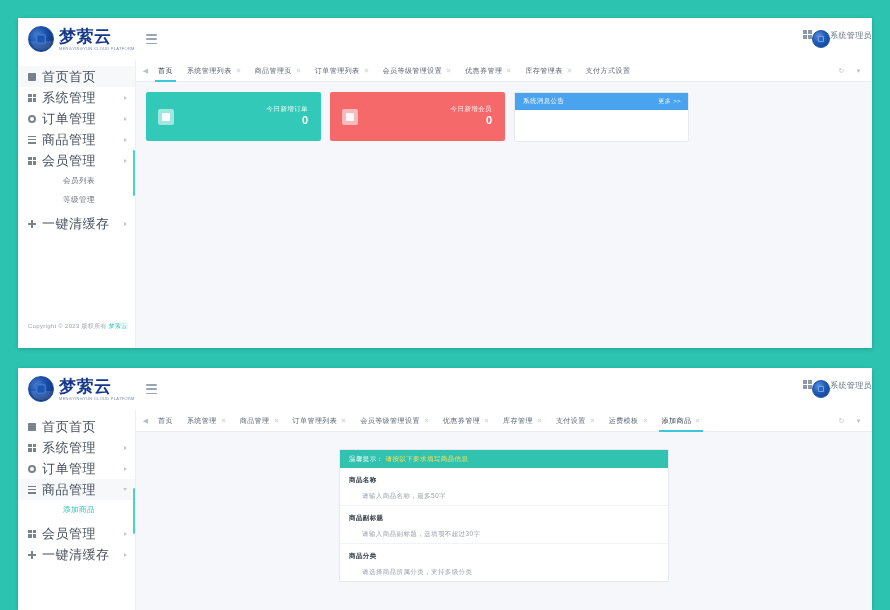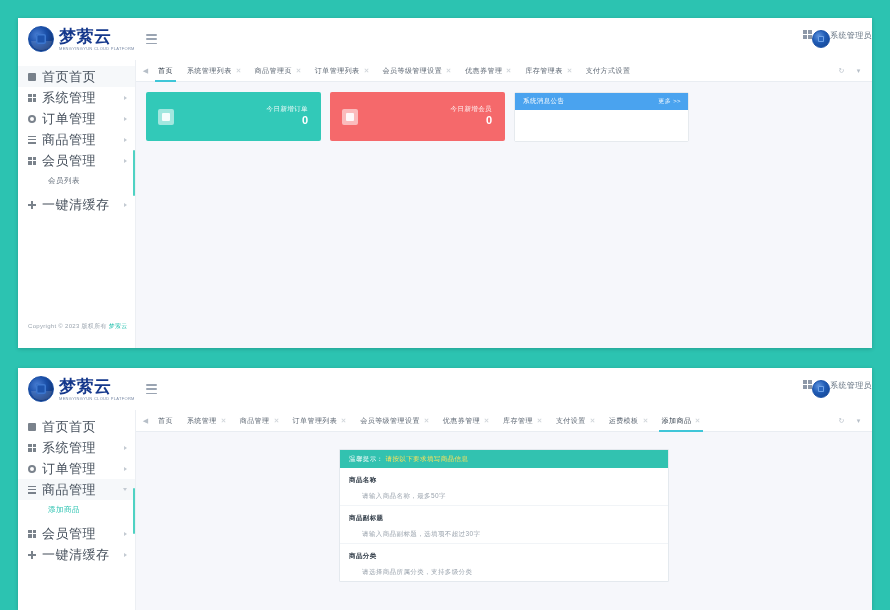--- a/index.html
+++ b/index.html
@@ -79,21 +79,21 @@
   .m-ico.plus { background: none; position: relative; }
   .m-ico.plus::before, .m-ico.plus::after {
     content: ""; position: absolute; background: #59636f; }
   .m-ico.plus::before { left: 3px; top: 0; width: 2px; height: 8px; }
   .m-ico.plus::after  { left: 0; top: 3px; width: 8px; height: 2px; }
   .m-lbl { font-size: 13px; color: #46505c; filter: blur(.6px); letter-spacing: .5px; flex: 1; }
   .caret { width: 0; height: 0; border-left: 3px solid #c3cad2;
            border-top: 2.5px solid transparent; border-bottom: 2.5px solid transparent; flex: none; }
   .caret.open { border-left: 2.5px solid transparent; border-right: 2.5px solid transparent;
                 border-top: 3px solid #c3cad2; border-bottom: 0; }
-  .sub-item { height: 19px; display: flex; align-items: center; padding-left: 30px; cursor: pointer; }
+  .sub-item { height: 19px; display: flex; align-items: center; padding-left: 30px; cursor: pointer; margin-left: 15px; }
   .sub-lbl { font-size: 7.5px; color: #69737f; filter: blur(.6px); letter-spacing: .5px; }
   .sub-item.sel .sub-lbl { color: #2cc3b1; }
 
   .copyright { position: absolute; left: 10px; top: 262px; font-size: 6px;
                color: #9aa4ae; filter: blur(.55px); letter-spacing: .3px; white-space: nowrap; }
   .copyright .lnk { color: #2cc3b1; }
 
   .side-scroll { position: absolute; right: 0; top: 90px; width: 2px; height: 46px;
                  background: #4fd2c3; border-radius: 2px; }
 
@@ -231,20 +231,23 @@
                 <i></i>
                 <i></i>
               </span>
             <span class="m-lbl">会员管理</span>
             <span class="caret"></span>
           </div>
 
           <div class="sub-item">
             <span class="sub-lbl">会员列表</span>
           </div>
+          <div class="sub-item">
+            <span class="sub-lbl">等级管理</span>
+          </div>
 
           <div class="m-item" style="margin-top:4px">
             <span class="m-ico plus"></span>
             <span class="m-lbl">一键清缓存</span>
             <span class="caret"></span>
           </div>
         </div>
 
         <div class="copyright">
           <span>Copyright © 2023  版权所有</span>

